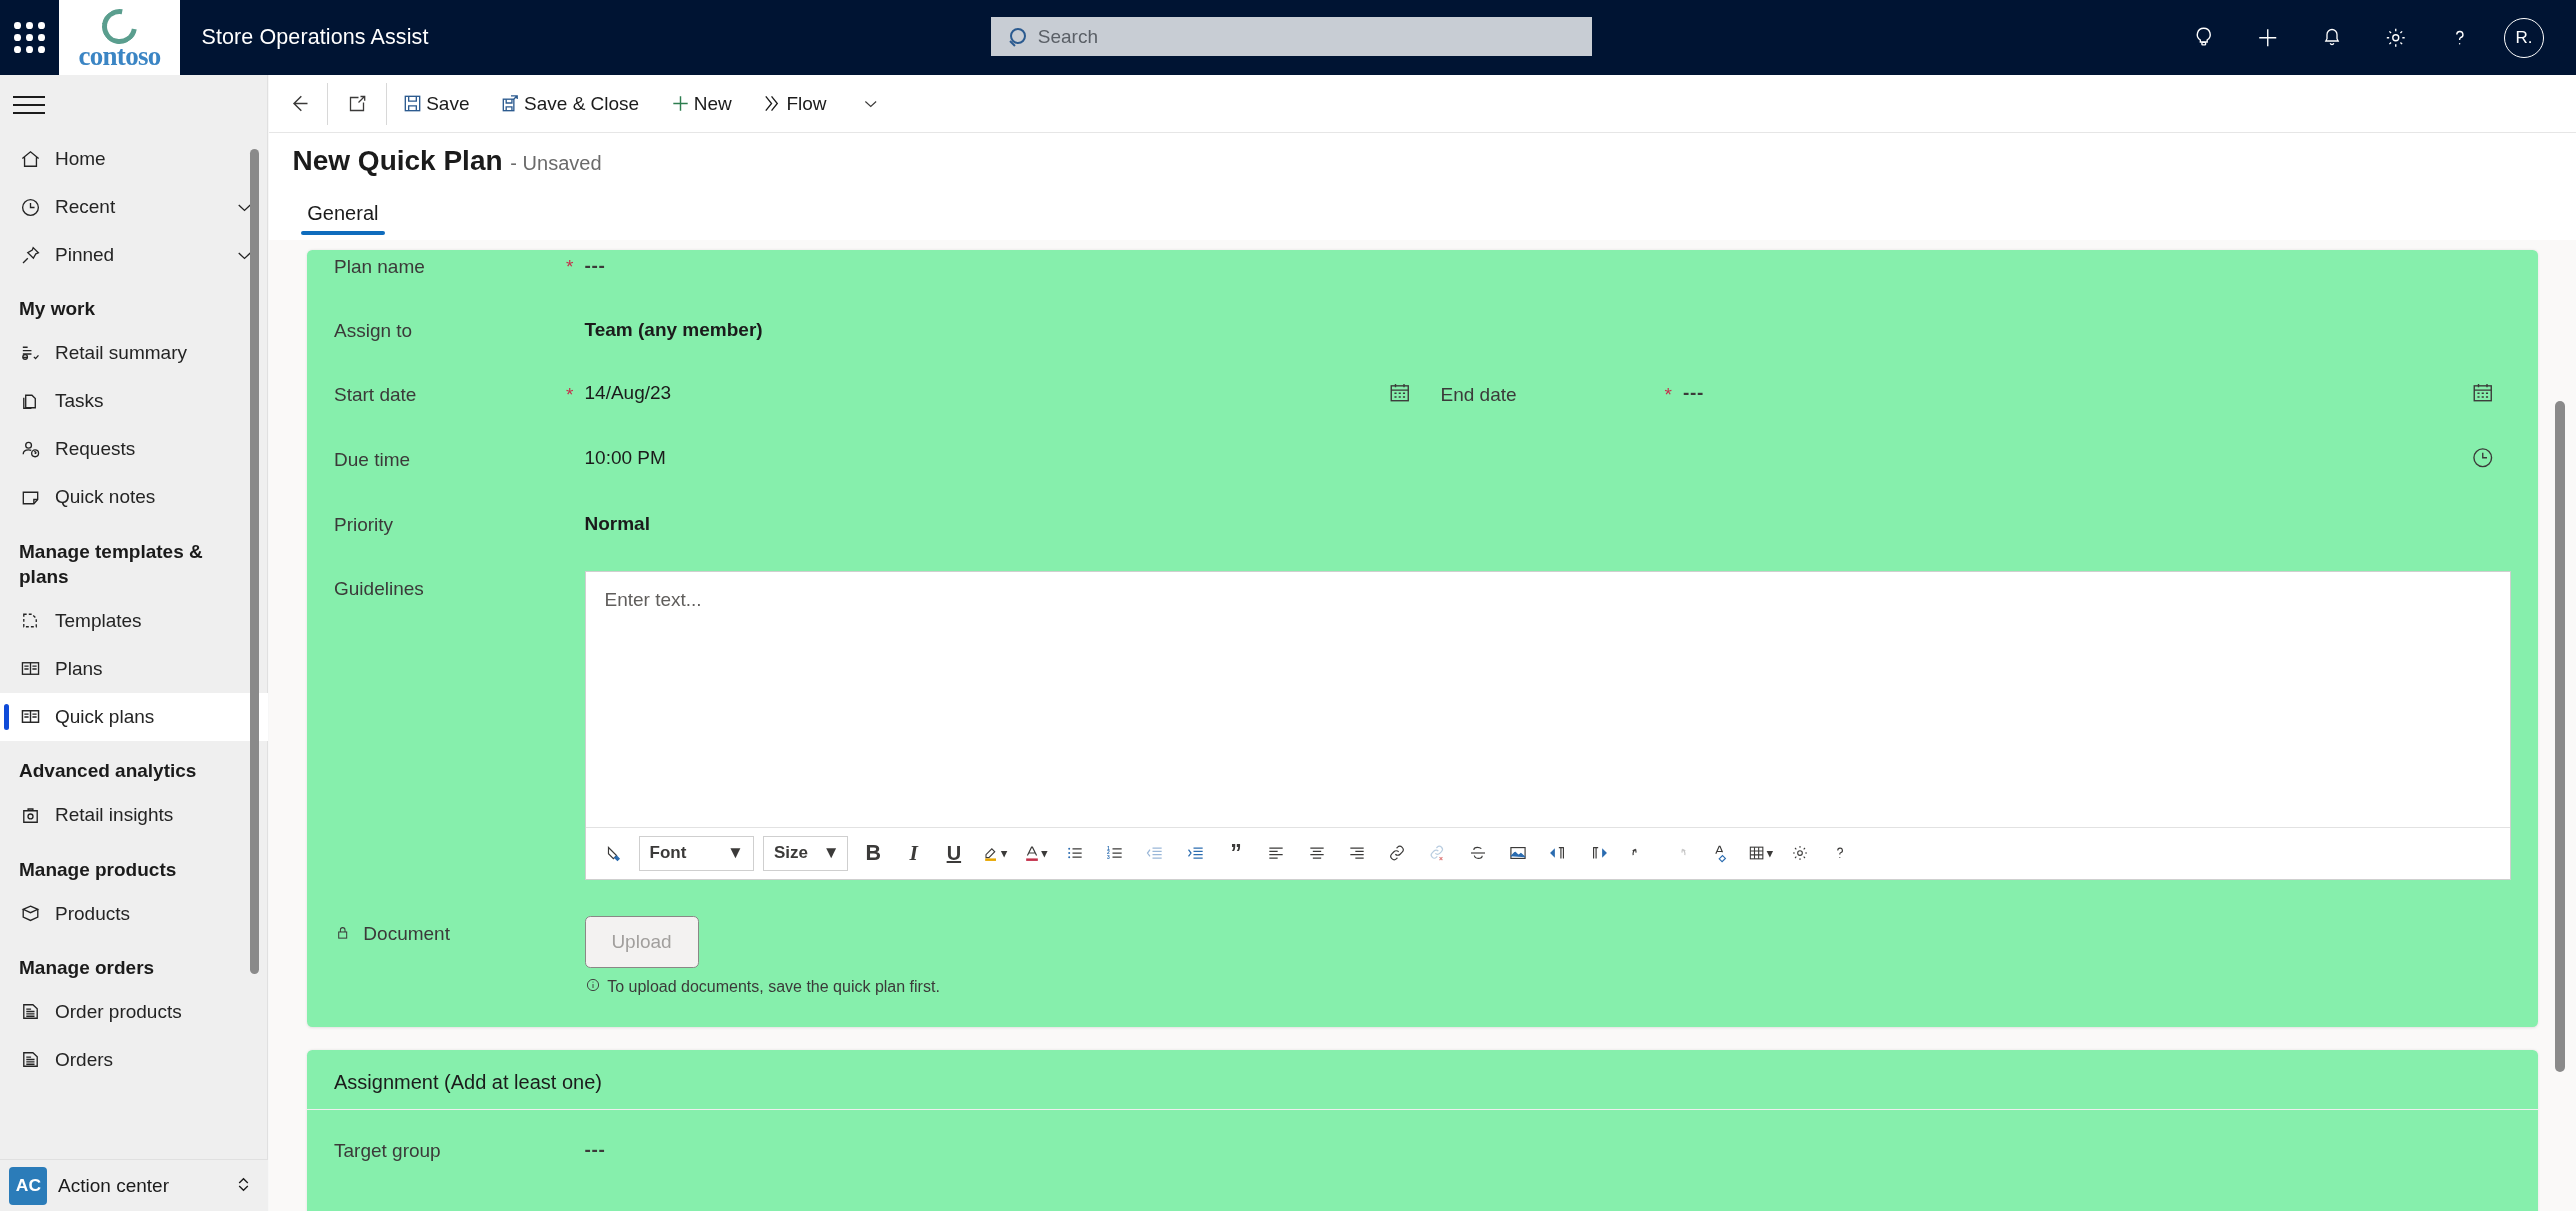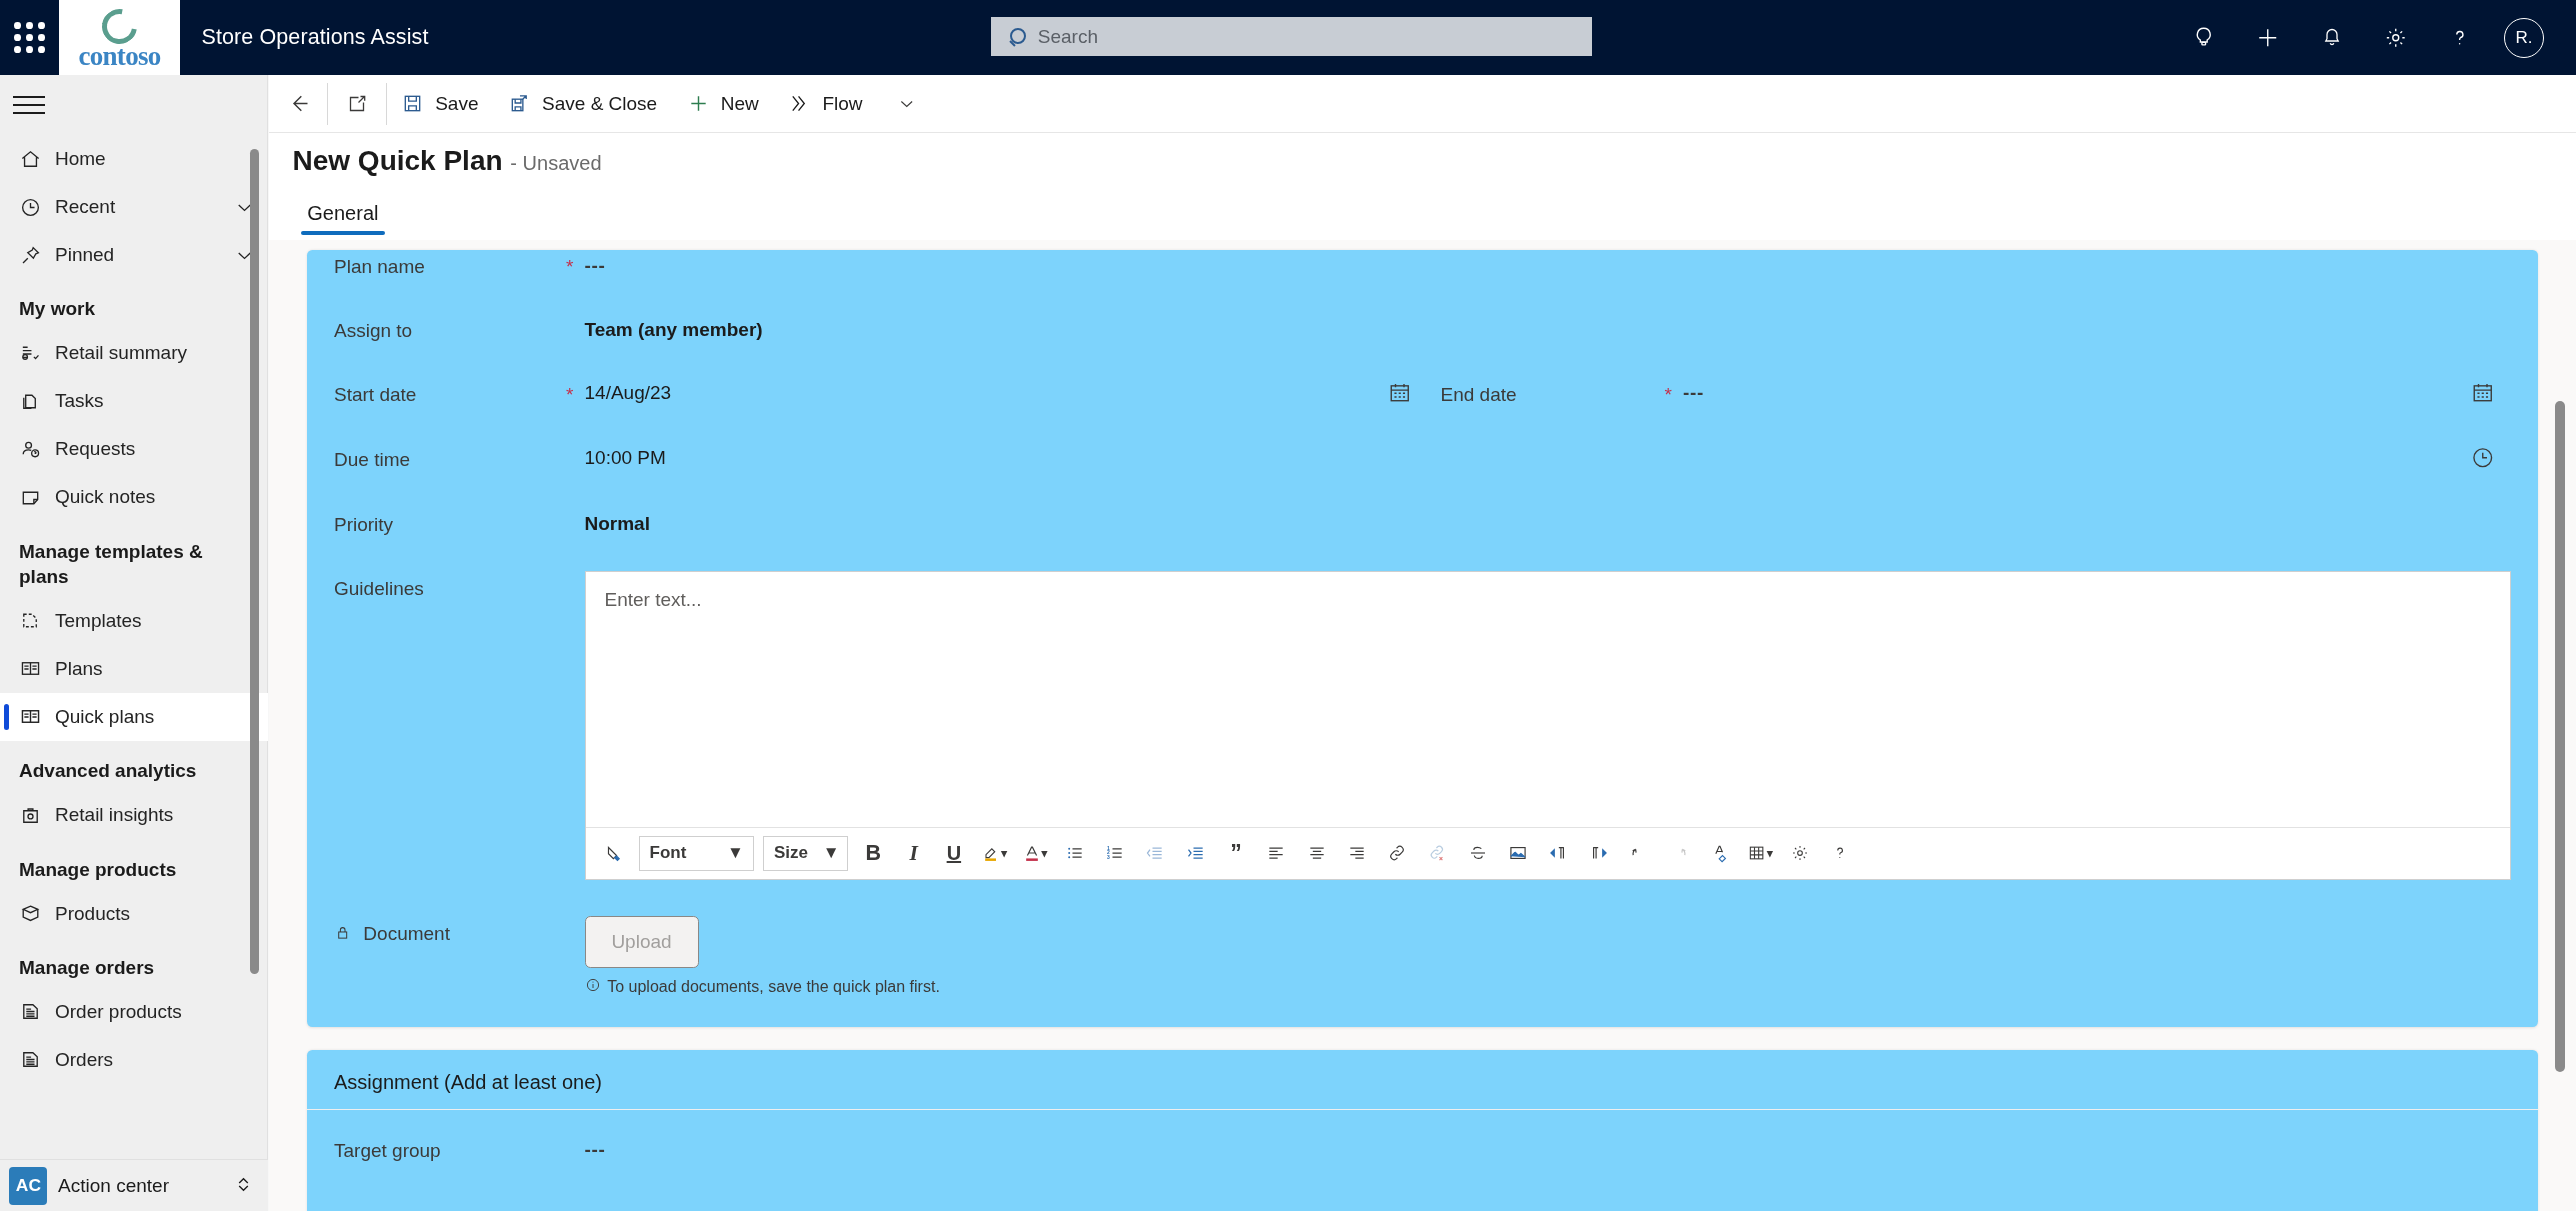--- a/index.html
+++ b/index.html
@@ -116,21 +116,21 @@
   .ac-chev { margin-left: auto; color: #1b1b1b; }
 
   
   .cmdbar {
     position: absolute; left: 269px; top: 75px; width: 2307px; height: 58px;
     background: #fff; display: flex; align-items: center; border-bottom: 0.7px solid #e6e6e6;
   }
   .cmd-icobtn { width: 58px; height: 58px; display: flex; align-items: center; justify-content: center; cursor: pointer; }
   .cmd-sep { width: 0.7px; height: 42px; background: #d8d8d8; }
   .cmd-btn {
-    height: 58px; display: flex; align-items: center; padding: 0 14.8px; cursor: pointer; gap: 11px;
+    height: 58px; display: flex; align-items: center; padding: 0 14.8px; cursor: pointer; gap: 2px;
   }
   .cmd-btn span { font-size: 19px; color: #1b1b1b; white-space: nowrap; }
 
   
   .pagehead {
     position: absolute; left: 269px; top: 133px; width: 2307px; height: 107px; background: #fff;
   }
   .ph-title { position: absolute; left: 23.5px; top: 12px; font-size: 28px; font-weight: bold; color: #1b1b1b; }
   .ph-sub { font-size: 20px; font-weight: normal; color: #6b6b6b; }
   .tabstrip { position: absolute; left: 23.5px; top: 62px; display: flex; }
@@ -141,21 +141,21 @@
     content: ""; position: absolute; left: 8px; right: 8px; bottom: 0; height: 4.7px;
     background: #0f6cbd; border-radius: 2.7px;
   }
 
   
   .main {
     position: absolute; left: 269px; top: 240px; width: 2307px; height: 971px;
     background: #faf9f8; overflow: hidden;
   }
   .card {
-    background: #7dd3fc; margin: 0 38px; border-radius: 5.4px;
+    background: #86efac; margin: 0 38px; border-radius: 5.4px;
     box-shadow: 0 0.7px 2.7px rgba(0,0,0,.10);
   }
   .card-general { margin-top: -25.5px; padding: 0 0 29.5px 0; min-height: 771px; }
 
   .frow { display: flex; align-items: flex-start; padding: 0 27px; }
   .flabel {
     width: 221px; flex: none; font-size: 19px; color: #3b3a39; padding-top: 6.7px; text-align: left;
   }
   .req { color: #c4314b; font-size: 19px; width: 29.5px; flex: none; padding-top: 6.7px; text-align: center; }
   .fval { font-size: 19px; color: #1b1b1b; padding-top: 5.4px; }

